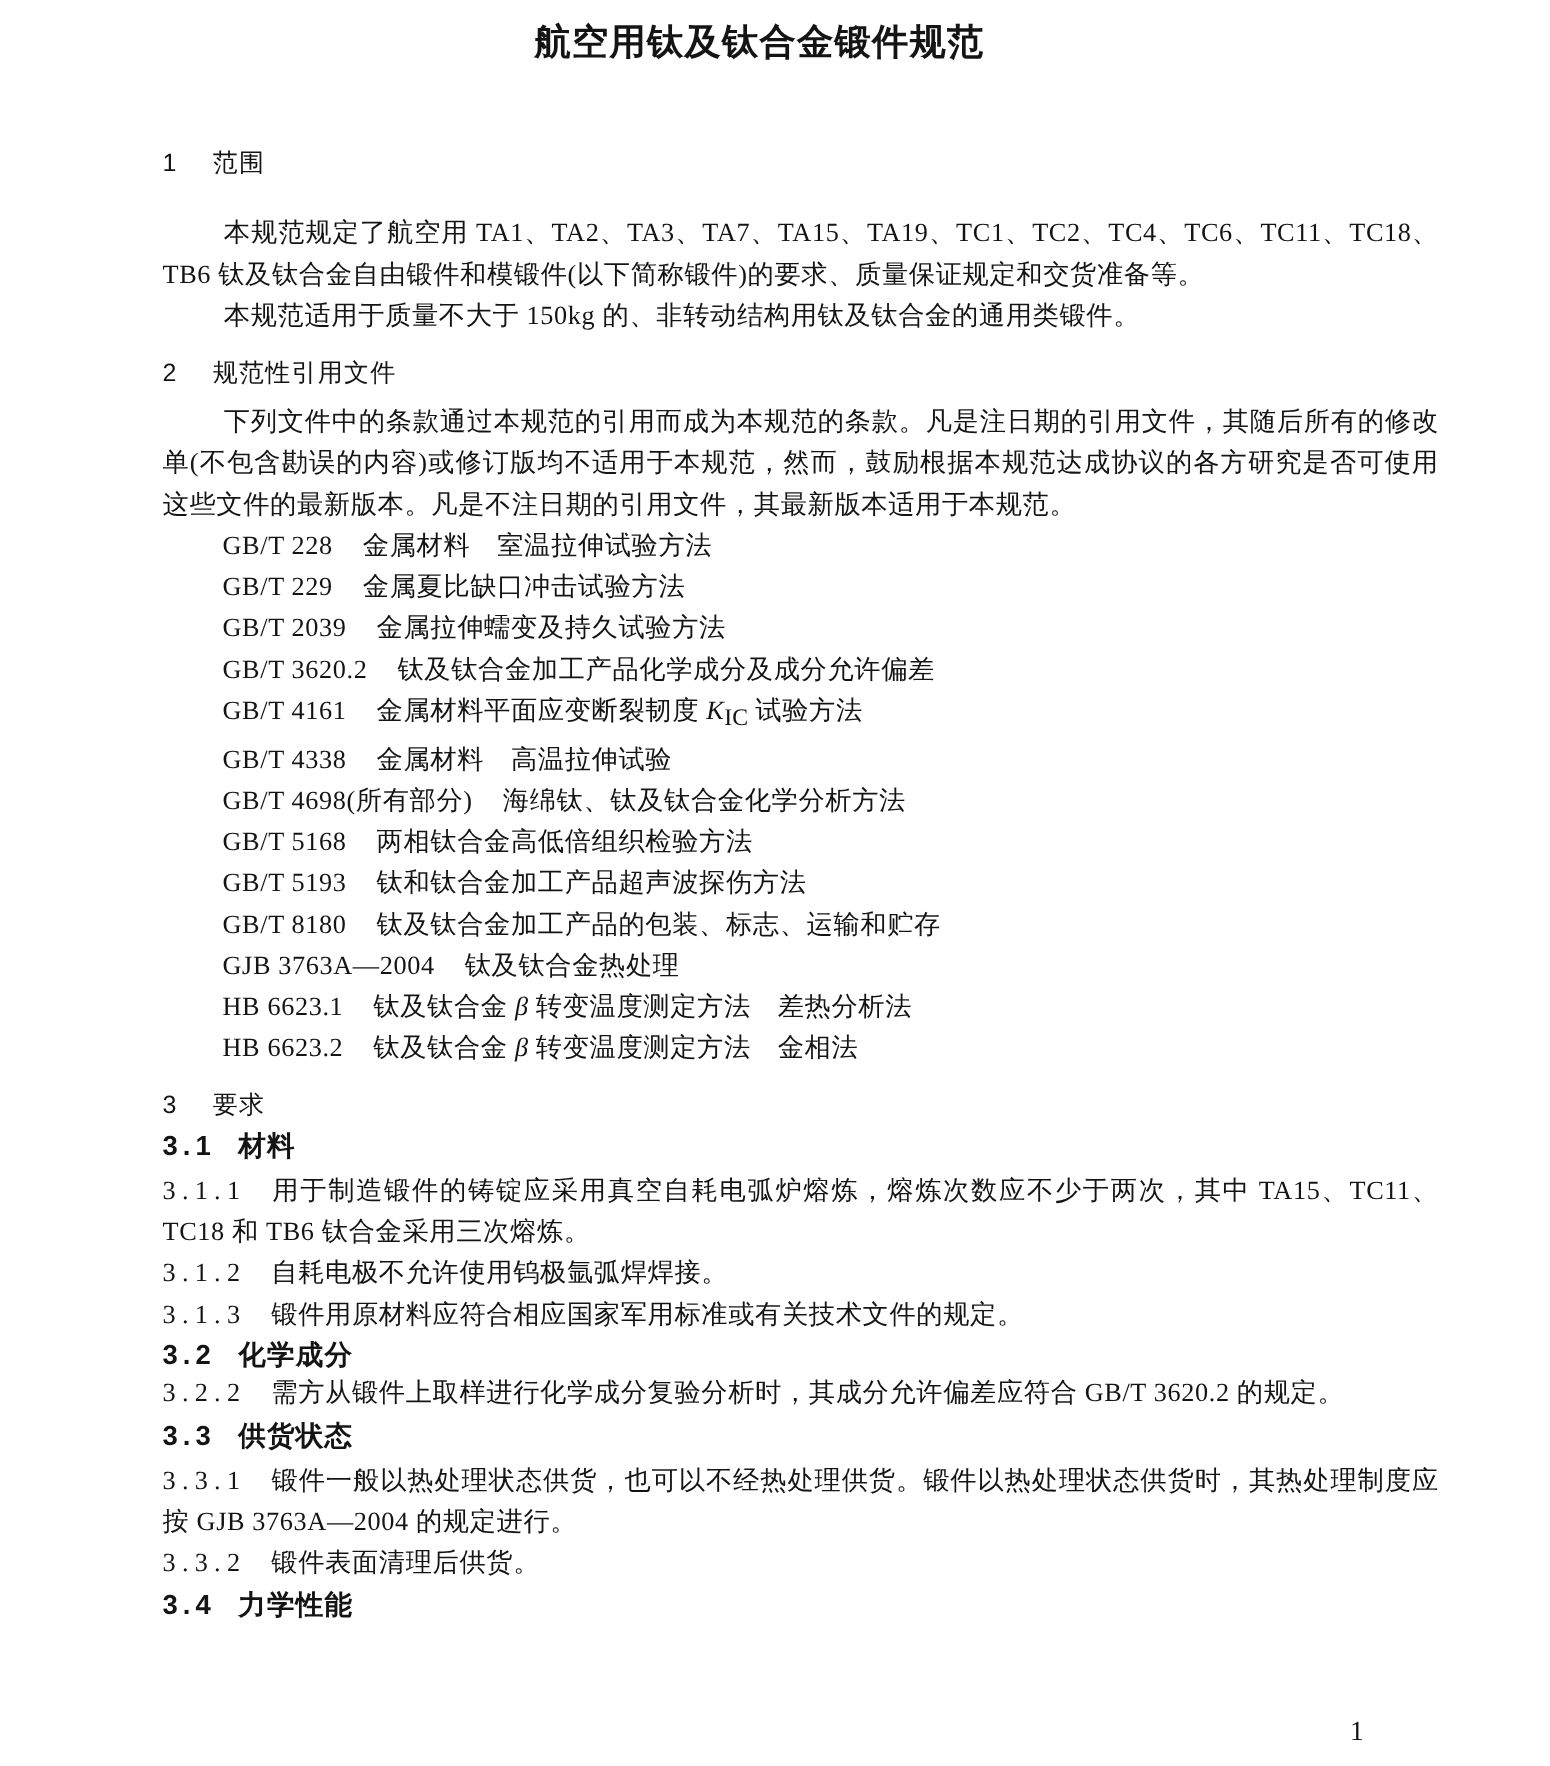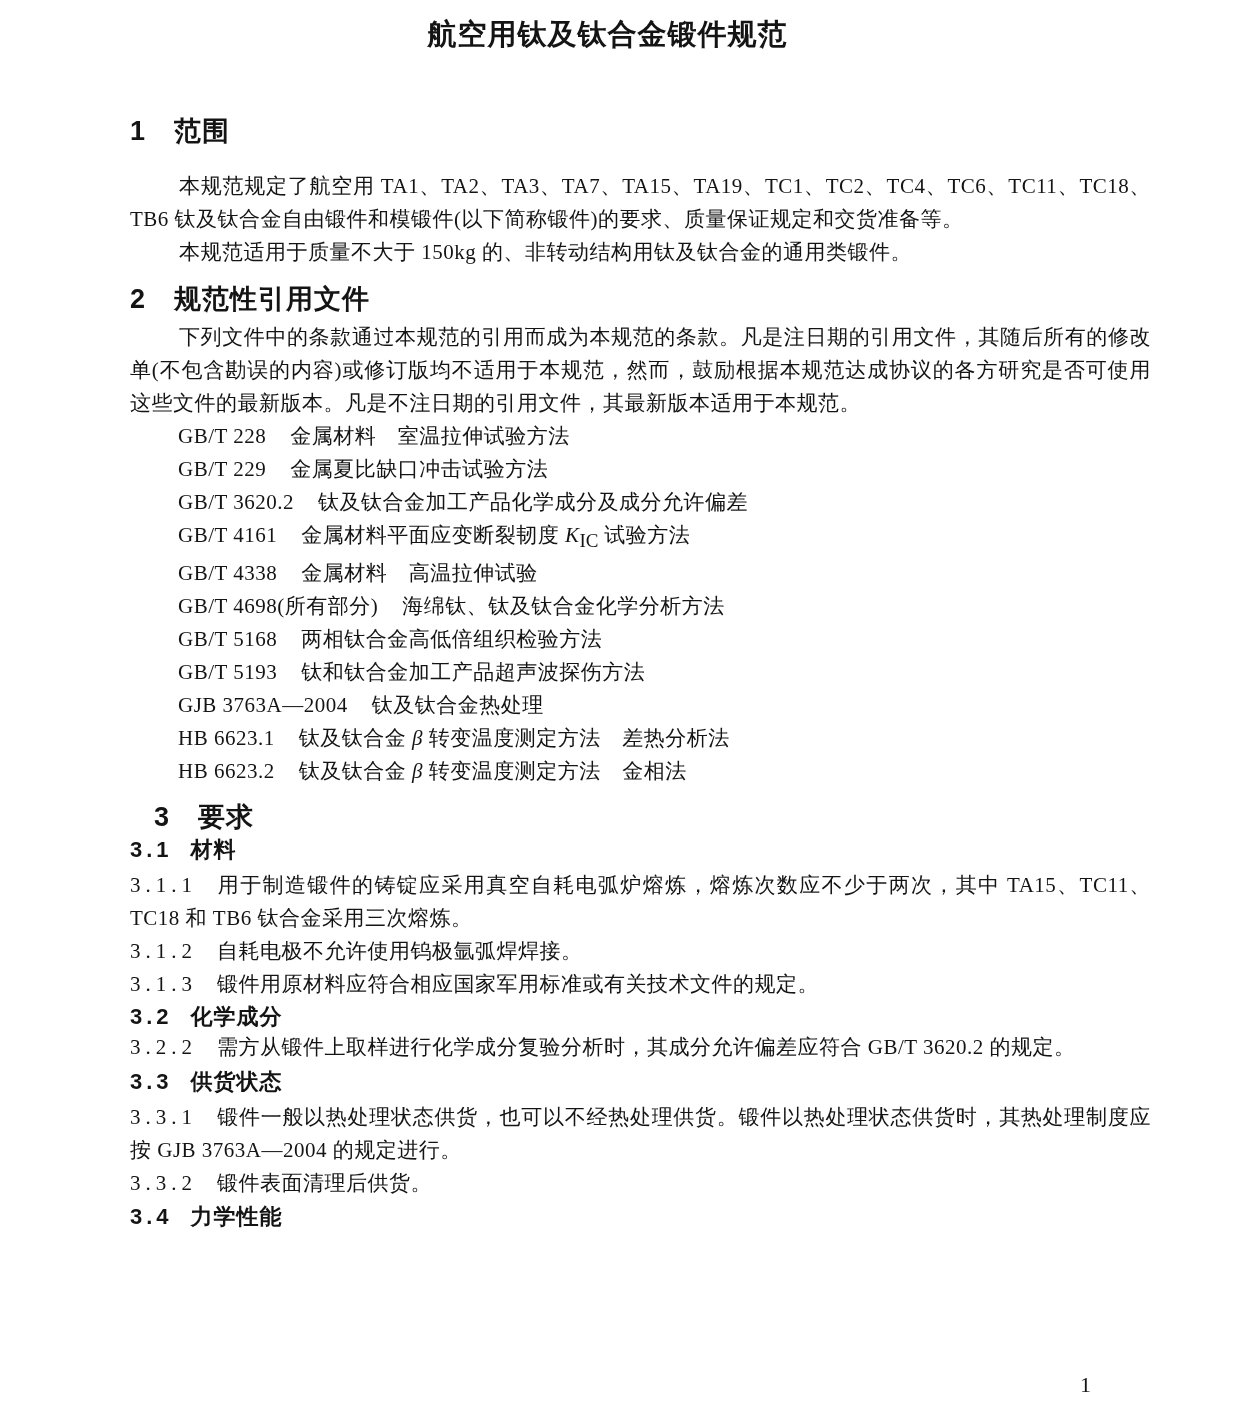--- a/index.html
+++ b/index.html
@@ -24,22 +24,22 @@
     text-align: center;
     font-family: "Liberation Sans", sans-serif;
     font-weight: 700;
     font-size: 29px;
     letter-spacing: 1px;
     line-height: 40px;
     white-space: nowrap;
   }
   .sec-heading {
     font-family: "Liberation Sans", sans-serif;
-    font-weight: 700;
-    font-size: 27px;
+    font-weight: 400;
+    font-size: 20px;
     line-height: 30px;
     letter-spacing: 1px;
   }
   .sec-num { display: inline-block; margin-right: 28px; }
   .sub-heading {
     font-family: "Liberation Sans", sans-serif;
     font-weight: 700;
     font-size: 22px;
     line-height: 28px;
     letter-spacing: 1px;
@@ -76,21 +76,21 @@
     position: absolute;
     left: 1080px; top: 1372px;
     font-size: 22px;
     font-family: "Liberation Serif", serif;
   }
   
   .mt-title-gap { margin-top: 62px; }
   .mt-after-h1  { margin-top: 24px; }
   .mt-sec2      { margin-top: 15px; }
   .mt-after-h2  { margin-top: 7px; }
-  .mt-sec3      { margin-top: 14px; margin-left: 24px; }
+  .mt-sec3      { margin-top: 14px; }
   .mt-sub1      { margin-top: 4px; }
   .mt-clause    { margin-top: 5px; }
   .mt-sub-tight { margin-top: 2px; }
   .mt-sub-mid   { margin-top: 4px; }
   .mt-sub-last  { margin-top: 3px; }
 </style>
 </head>
 <body>
 
 <div class="page">
@@ -104,26 +104,28 @@
   <p class="para">本规范适用于质量不大于 150kg 的、非转动结构用钛及钛合金的通用类锻件。</p>
 
   <div class="sec-heading mt-sec2">
     <span class="sec-num">2</span><span>规范性引用文件</span>
   </div>
   <p class="para mt-after-h2">下列文件中的条款通过本规范的引用而成为本规范的条款。凡是注日期的引用文件，其随后所有的修改单(不包含勘误的内容)或修订版均不适用于本规范，然而，鼓励根据本规范达成协议的各方研究是否可使用这些文件的最新版本。凡是不注日期的引用文件，其最新版本适用于本规范。</p>
 
   <div class="ref-list">
     <div class="ref-item"><span class="ref-code">GB/T 228</span><span class="ref-title">金属材料　室温拉伸试验方法</span></div>
     <div class="ref-item"><span class="ref-code">GB/T 229</span><span class="ref-title">金属夏比缺口冲击试验方法</span></div>
+    <div class="ref-item"><span class="ref-code">GB/T 2039</span><span class="ref-title">金属拉伸蠕变及持久试验方法</span></div>
     <div class="ref-item"><span class="ref-code">GB/T 3620.2</span><span class="ref-title">钛及钛合金加工产品化学成分及成分允许偏差</span></div>
     <div class="ref-item"><span class="ref-code">GB/T 4161</span><span class="ref-title"><span>金属材料平面应变断裂韧度 </span><span class="sym">K</span><sub>IC</sub><span> 试验方法</span></span></div>
     <div class="ref-item"><span class="ref-code">GB/T 4338</span><span class="ref-title">金属材料　高温拉伸试验</span></div>
     <div class="ref-item"><span class="ref-code">GB/T 4698(所有部分)</span><span class="ref-title">海绵钛、钛及钛合金化学分析方法</span></div>
     <div class="ref-item"><span class="ref-code">GB/T 5168</span><span class="ref-title">两相钛合金高低倍组织检验方法</span></div>
     <div class="ref-item"><span class="ref-code">GB/T 5193</span><span class="ref-title">钛和钛合金加工产品超声波探伤方法</span></div>
+    <div class="ref-item"><span class="ref-code">GB/T 8180</span><span class="ref-title">钛及钛合金加工产品的包装、标志、运输和贮存</span></div>
     <div class="ref-item"><span class="ref-code">GJB 3763A—2004</span><span class="ref-title">钛及钛合金热处理</span></div>
     <div class="ref-item"><span class="ref-code">HB 6623.1</span><span class="ref-title"><span>钛及钛合金 </span><span class="sym">β</span><span> 转变温度测定方法　差热分析法</span></span></div>
     <div class="ref-item"><span class="ref-code">HB 6623.2</span><span class="ref-title"><span>钛及钛合金 </span><span class="sym">β</span><span> 转变温度测定方法　金相法</span></span></div>
   </div>
 
   <div class="sec-heading mt-sec3">
     <span class="sec-num">3</span><span>要求</span>
   </div>
 
   <div class="sub-heading mt-sub1">

